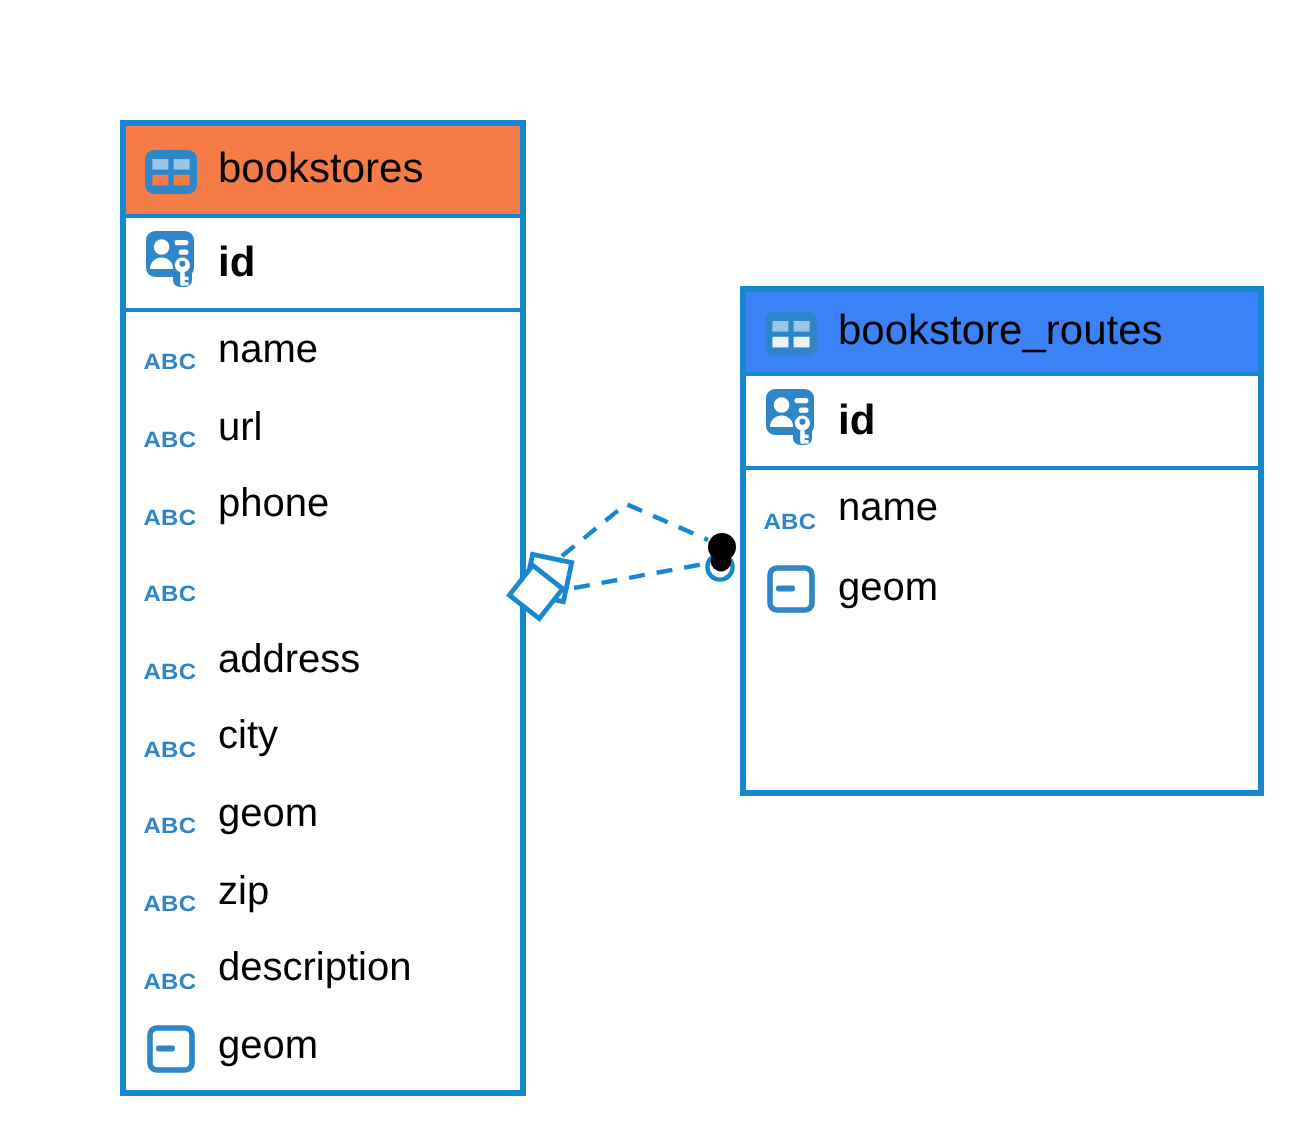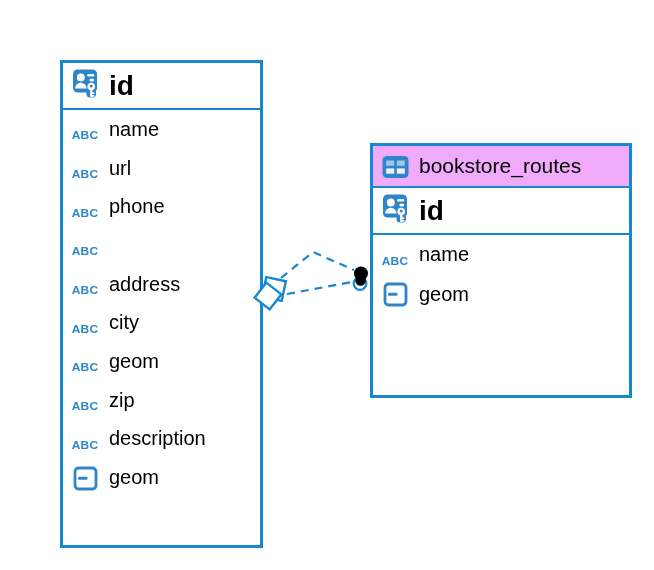--- a/index.html
+++ b/index.html
@@ -21,27 +21,27 @@
   #tbl-bookstores { left:60px; top:60px; width:203px; height:488px; }
   #tbl-bookstore-routes { left:370px; top:143px; width:262px; height:255px; }
 
   .hdr {
     display:flex; align-items:center; gap:9px;
     padding:0 8px 0 7px;
     border-bottom:2.5px solid #1688d0;
     font-size:21px; color:#000;
   }
   #tbl-bookstores .hdr { height:44px; background:#f57c47; }
-  #tbl-bookstore-routes .hdr { height:40px; background:#f0abfc; }
+  #tbl-bookstore-routes .hdr { height:40px; background:#3b82f6; }
 
   .pk-row {
     display:flex; align-items:center; gap:9px;
     padding:0 8px 0 7px; height:45px;
     border-bottom:2.5px solid #1688d0;
-    font-weight:bold; font-size:28px; color:#000;
+    font-weight:bold; font-size:21px; color:#000;
     background:#fff;
   }
   .row {
     display:flex; align-items:center; gap:9px;
     padding:0 8px 0 7px;
     font-size:20px; color:#000; background:#fff;
   }
   #tbl-bookstores .row { height:38.7px; }
   #tbl-bookstore-routes .row { height:39.5px; }
 
@@ -62,20 +62,32 @@
     pointer-events:none;
   }
   #relationship-layer [data-interactable="true"] { pointer-events:auto; }
 </style>
 </head>
 <body>
 
 <div class="canvas" data-interactable="false">
 
   <div class="tbl" id="tbl-bookstores" data-interactable="true">
+    <div class="hdr" data-interactable="true">
+      <span class="icon-box" data-interactable="false">
+        <svg width="27" height="24" viewBox="0 0 27 24">
+          <rect x="0.5" y="1" width="26" height="22" rx="4.5" fill="#2e86c8"></rect>
+          <rect x="4.2" y="5.5" width="8" height="5.3" fill="#9cc6e8"></rect>
+          <rect x="14.8" y="5.5" width="8" height="5.3" fill="#9cc6e8"></rect>
+          <rect x="4.2" y="13.4" width="8" height="5.3" fill="#f57c47"></rect>
+          <rect x="14.8" y="13.4" width="8" height="5.3" fill="#f57c47"></rect>
+        </svg>
+      </span>
+      <span class="lbl" data-interactable="false">bookstores</span>
+    </div>
     <div class="pk-row" data-interactable="true">
       <span class="icon-box" data-interactable="false">
         <svg width="26" height="31" viewBox="0 0 26 31">
           <rect x="1" y="1.5" width="24" height="23" rx="4.5" fill="#2e86c8"></rect>
           <rect x="14.5" y="13" width="9.5" height="16.5" rx="3.5" fill="#2e86c8"></rect>
           <circle cx="8.8" cy="9.5" r="3.9" fill="#fff"></circle>
           <path d="M3 20.5 a 5.8 5.8 0 0 1 11.6 0 z" fill="#fff"></path>
           <rect x="15.2" y="6" width="7" height="2.6" rx="1.3" fill="#fff"></rect>
           <rect x="17.4" y="10.8" width="4.8" height="2.6" rx="1.3" fill="#fff"></rect>
           <circle cx="19.2" cy="18.5" r="3.8" fill="#fff"></circle>

